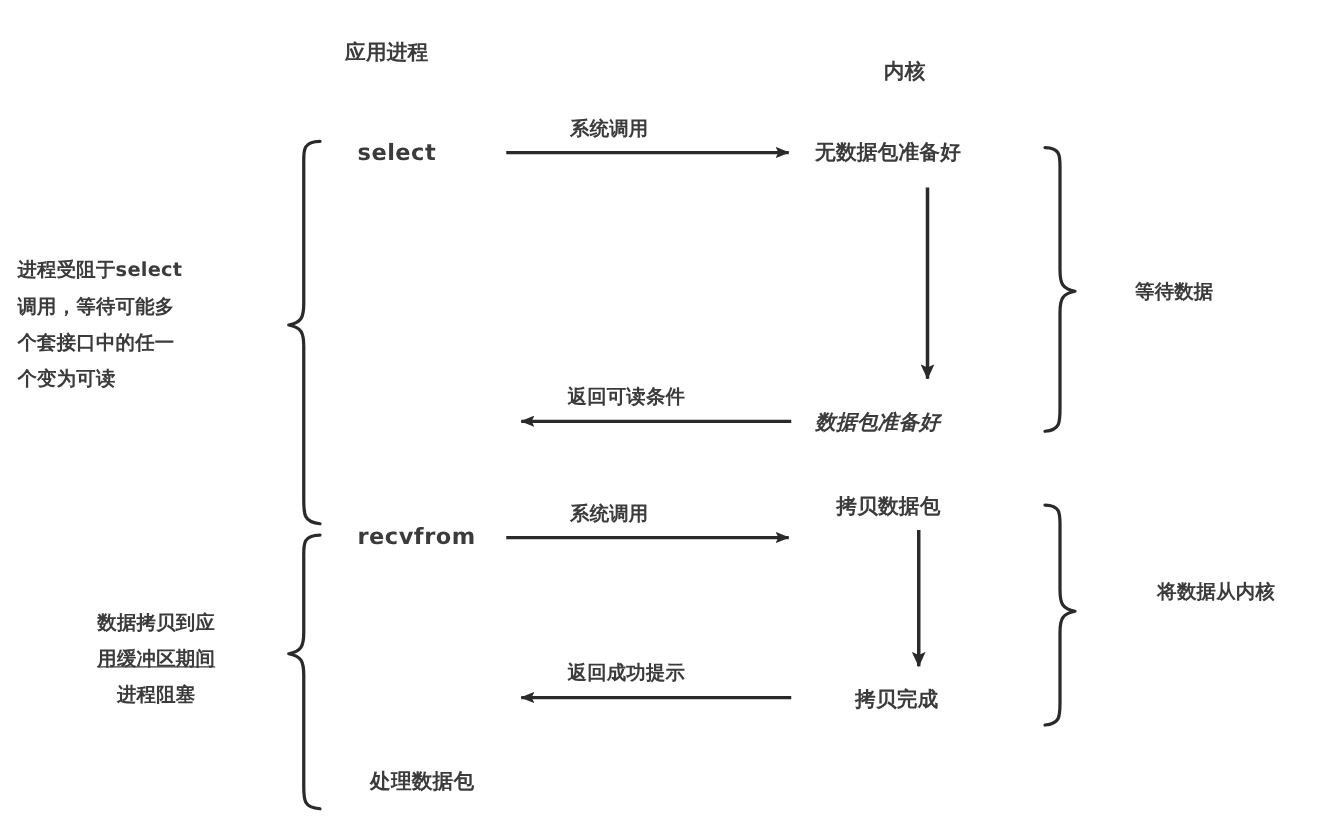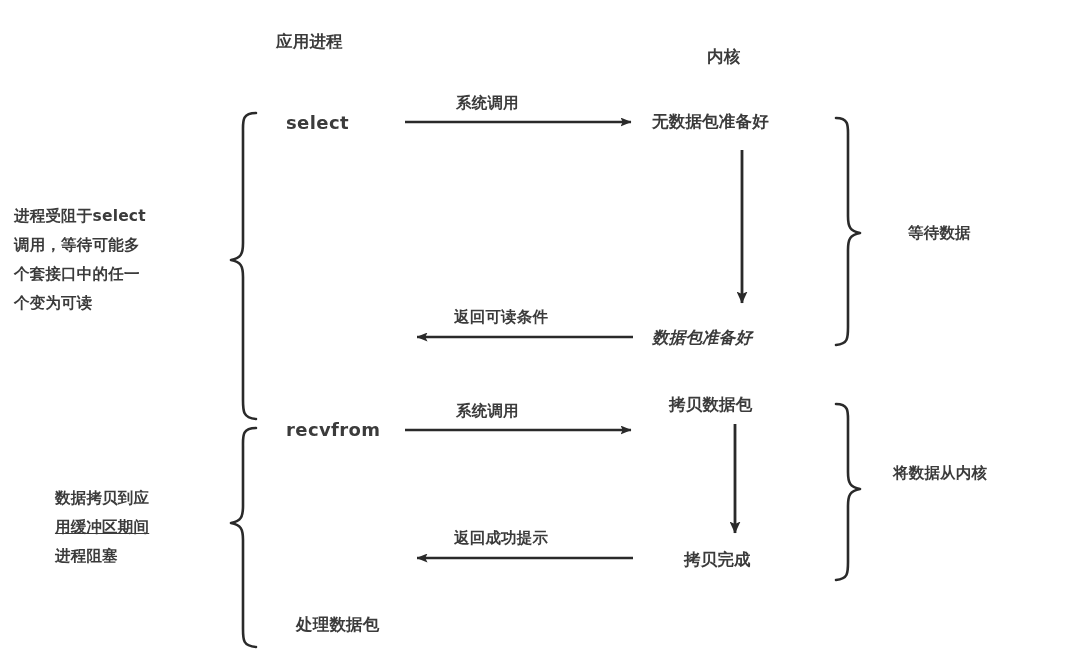--- a/index.html
+++ b/index.html
@@ -36,21 +36,21 @@
     font-family: "DejaVu Sans", "Liberation Sans", sans-serif;
     letter-spacing: 0.4px;
   }
   .arrow-label {
     font-size: 15.5px;
   }
   .side-note {
     font-size: 15.5px;
     line-height: 1.52;
   }
-  .ctr { }
+  .ctr { text-align: center; }
   svg.layer {
     position: absolute;
     left: 0;
     top: 0;
     width: 1072px;
     height: 660px;
     overflow: visible;
   }
 </style>
 </head>

